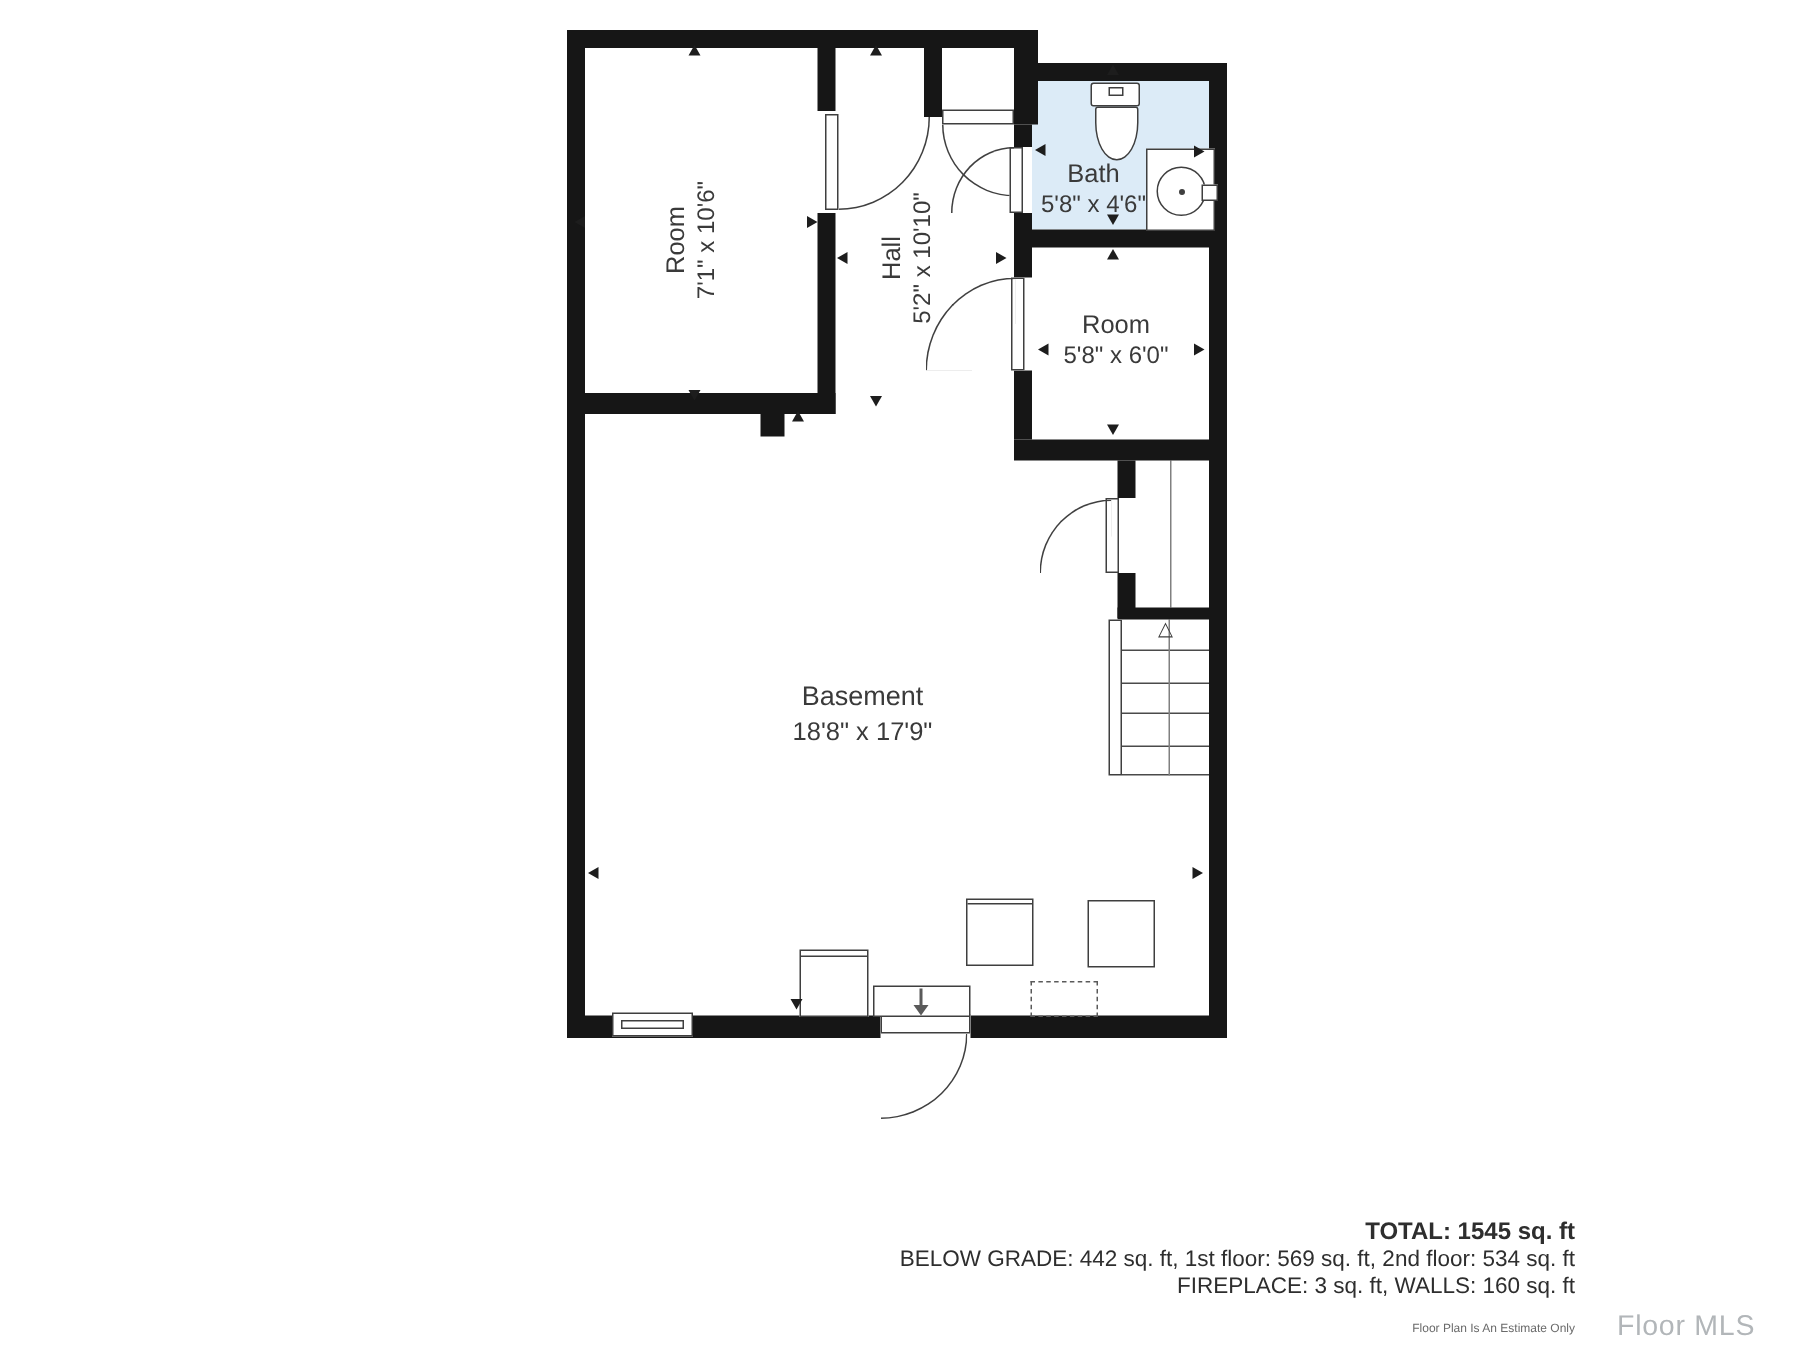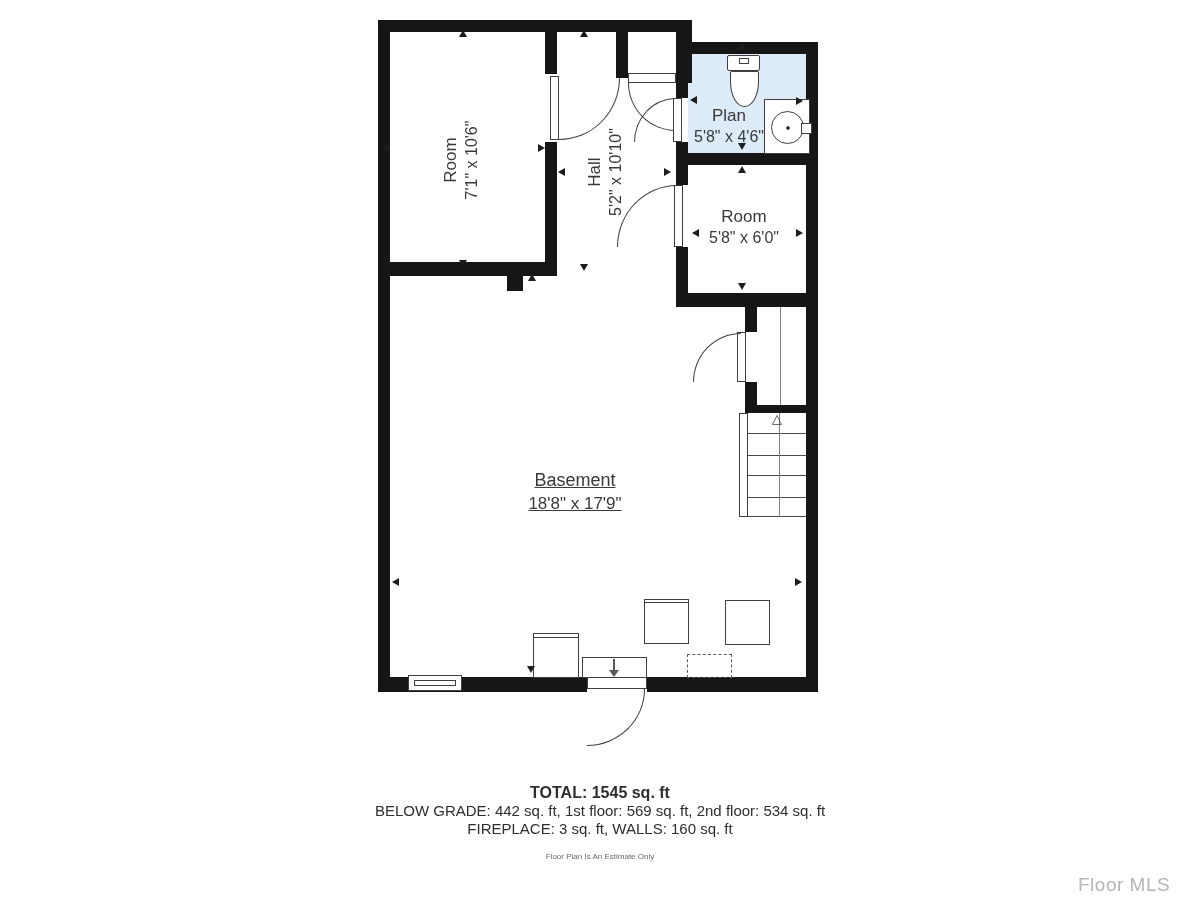--- a/index.html
+++ b/index.html
@@ -17,21 +17,21 @@
   .al{border-top:4px solid transparent;border-bottom:4px solid transparent;border-right:7px solid #1d1d1d;}
   .ar{border-top:4px solid transparent;border-bottom:4px solid transparent;border-left:7px solid #1d1d1d;}
   .au{border-left:4px solid transparent;border-right:4px solid transparent;border-bottom:7px solid #1d1d1d;}
   .ad{border-left:4px solid transparent;border-right:4px solid transparent;border-top:7px solid #1d1d1d;}
   .lbl{position:absolute;z-index:7;text-align:center;line-height:21px;}
   .lbl .nm{font-size:17px;}
   .lbl .dm{font-size:16px;}
   .rot{transform:rotate(-90deg);}
   .stairs{position:absolute;z-index:2;}
   .tread{position:absolute;left:0;right:0;border-top:1px solid #4a4a4a;}
-  .summary{position:absolute;left:150px;top:783px;width:900px;text-align:center;z-index:8;color:#2e2e2e;}
+  .summary{position:absolute;left:150px;top:812px;width:900px;text-align:right;z-index:8;color:#2e2e2e;}
   .summary .tot{font-size:16px;font-weight:bold;line-height:19px;}
   .summary .ln{font-size:15px;line-height:17.5px;}
   .summary .disc{font-size:8px;color:#6a6a6a;margin-top:15px;}
   .wm{position:absolute;left:1078px;top:874px;font-size:19px;color:#b2b6b9;z-index:8;letter-spacing:0.5px;}
   .upglyph{position:absolute;font-size:13px;color:#3f3f3f;z-index:5;line-height:13px;}
 </style>
 </head>
 <body>
 
 <div id="stage">
@@ -138,28 +138,28 @@
 
   <div class="lbl rot" style="left:382px;top:138px;width:160px;height:44px;">
     <div class="nm">Room</div>
     <div class="dm">7'1" x 10'6"</div>
   </div>
   <div class="lbl rot" style="left:526px;top:150px;width:160px;height:44px;">
     <div class="nm">Hall</div>
     <div class="dm">5'2" x 10'10"</div>
   </div>
   <div class="lbl" style="left:659px;top:105px;width:140px;height:44px;">
-    <div class="nm">Plan</div>
+    <div class="nm">Bath</div>
     <div class="dm">5'8" x 4'6"</div>
   </div>
   <div class="lbl" style="left:674px;top:206px;width:140px;height:44px;">
     <div class="nm">Room</div>
     <div class="dm">5'8" x 6'0"</div>
   </div>
-  <div class="lbl" style="left:475px;top:468px;width:200px;height:48px;line-height:24px;text-decoration:underline;">
+  <div class="lbl" style="left:475px;top:452px;width:200px;height:48px;line-height:24px;">
     <div class="nm" style="font-size:18px;">Basement</div>
     <div class="dm" style="font-size:17px;">18'8" x 17'9"</div>
   </div>
 
   <div class="summary">
     <div class="tot">TOTAL: 1545 sq. ft</div>
     <div class="ln">BELOW GRADE: 442 sq. ft, 1st floor: 569 sq. ft, 2nd floor: 534 sq. ft</div>
     <div class="ln">FIREPLACE: 3 sq. ft, WALLS: 160 sq. ft</div>
     <div class="disc">Floor Plan Is An Estimate Only</div>
   </div>

